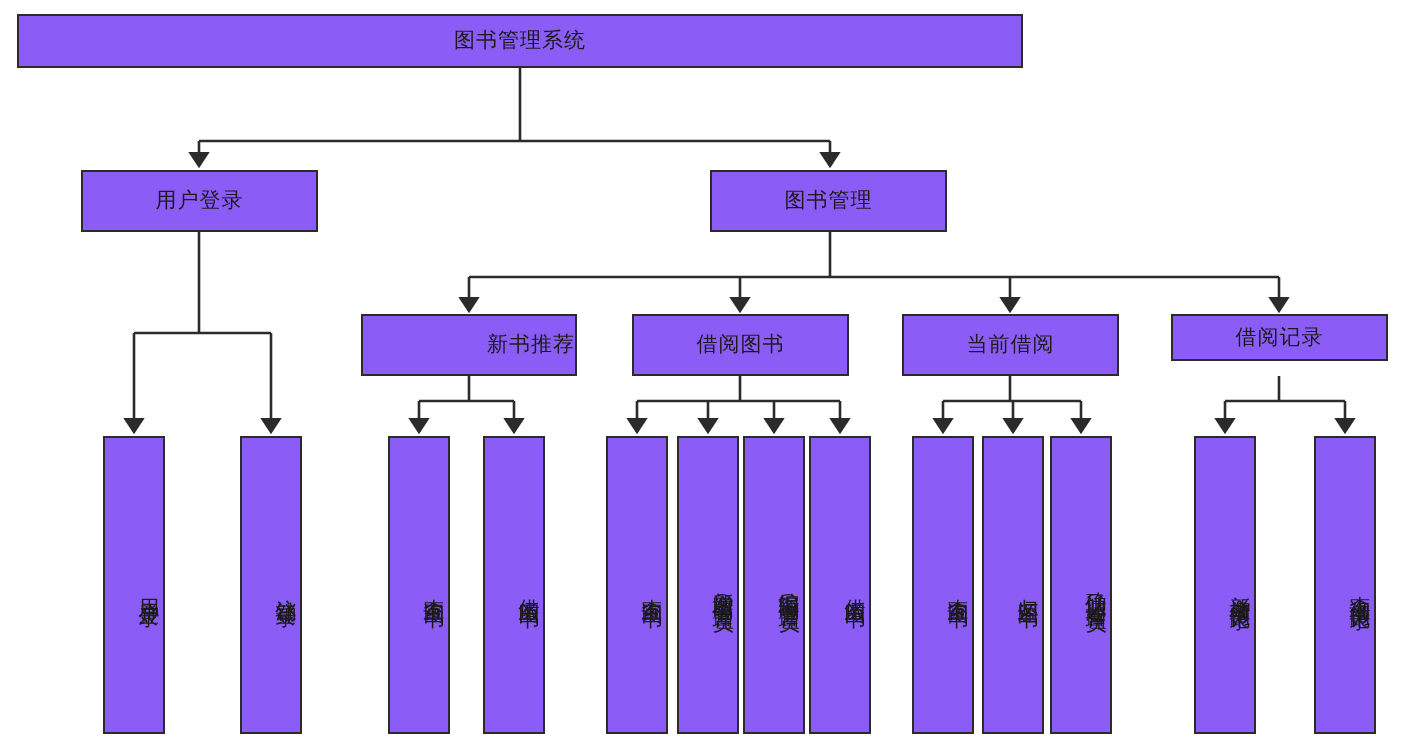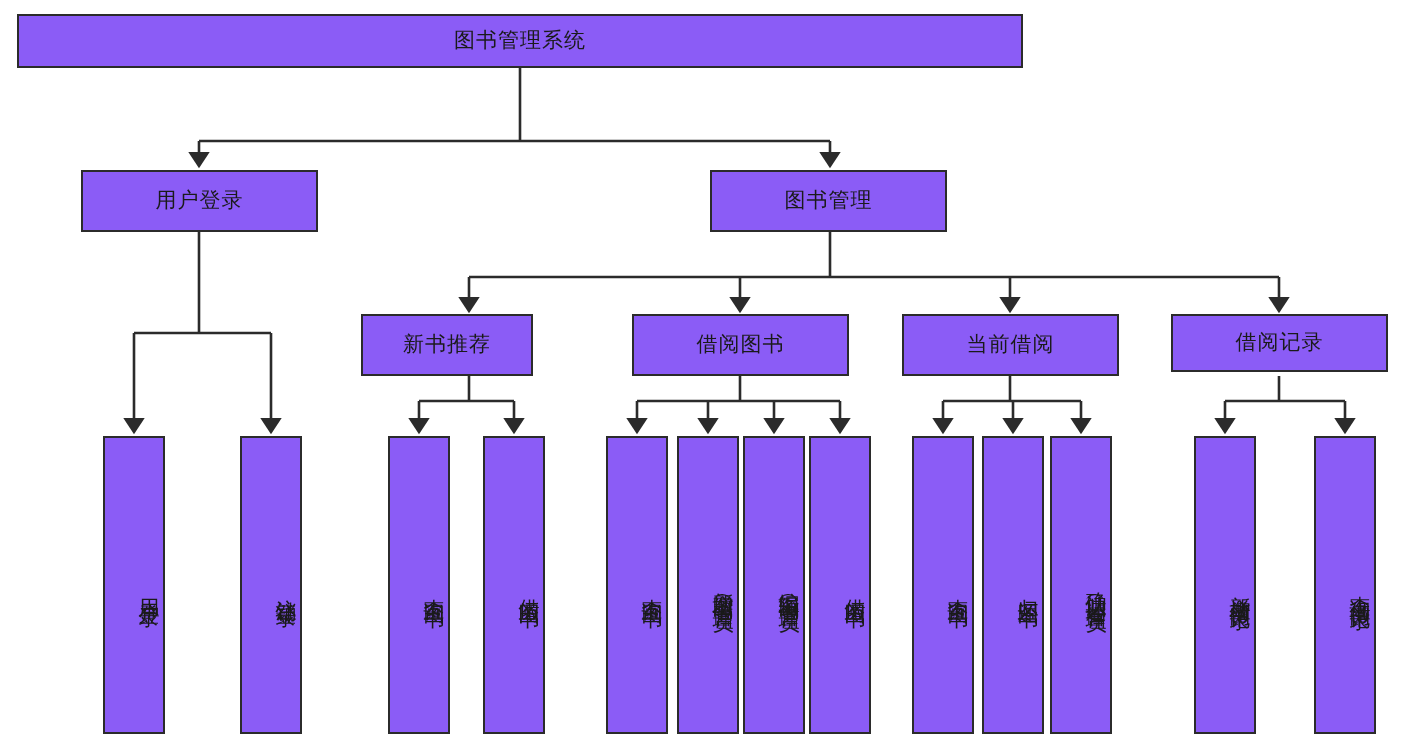--- a/index.html
+++ b/index.html
@@ -125,30 +125,30 @@
     <span>图书管理系统</span>
   </div>
 
   <div class="node horiz" style="left:81px; top:170px; width:237px; height:62px;">
     <span>用户登录</span>
   </div>
   <div class="node horiz" style="left:710px; top:170px; width:237px; height:62px;">
     <span>图书管理</span>
   </div>
 
-  <div class="node horiz" style="left:361px; top:314px; width:172px; height:62px;">
+  <div class="node horiz" style="left:361px; top:314px; width:216px; height:62px;justify-content:flex-end;">
     <span>新书推荐</span>
   </div>
   <div class="node horiz" style="left:632px; top:314px; width:217px; height:62px;">
     <span>借阅图书</span>
   </div>
   <div class="node horiz" style="left:902px; top:314px; width:217px; height:62px;">
     <span>当前借阅</span>
   </div>
-  <div class="node horiz" style="left:1171px; top:314px; width:217px; height:58px;">
+  <div class="node horiz" style="left:1171px; top:314px; width:217px; height:47px;">
     <span>借阅记录</span>
   </div>
 
   <div class="node vert" style="left:103px; top:436px; width:62px; height:298px;">
     <span class="vlabel">用户登录</span>
   </div>
   <div class="node vert" style="left:240px; top:436px; width:62px; height:298px;">
     <span class="vlabel">注销登录</span>
   </div>
 

